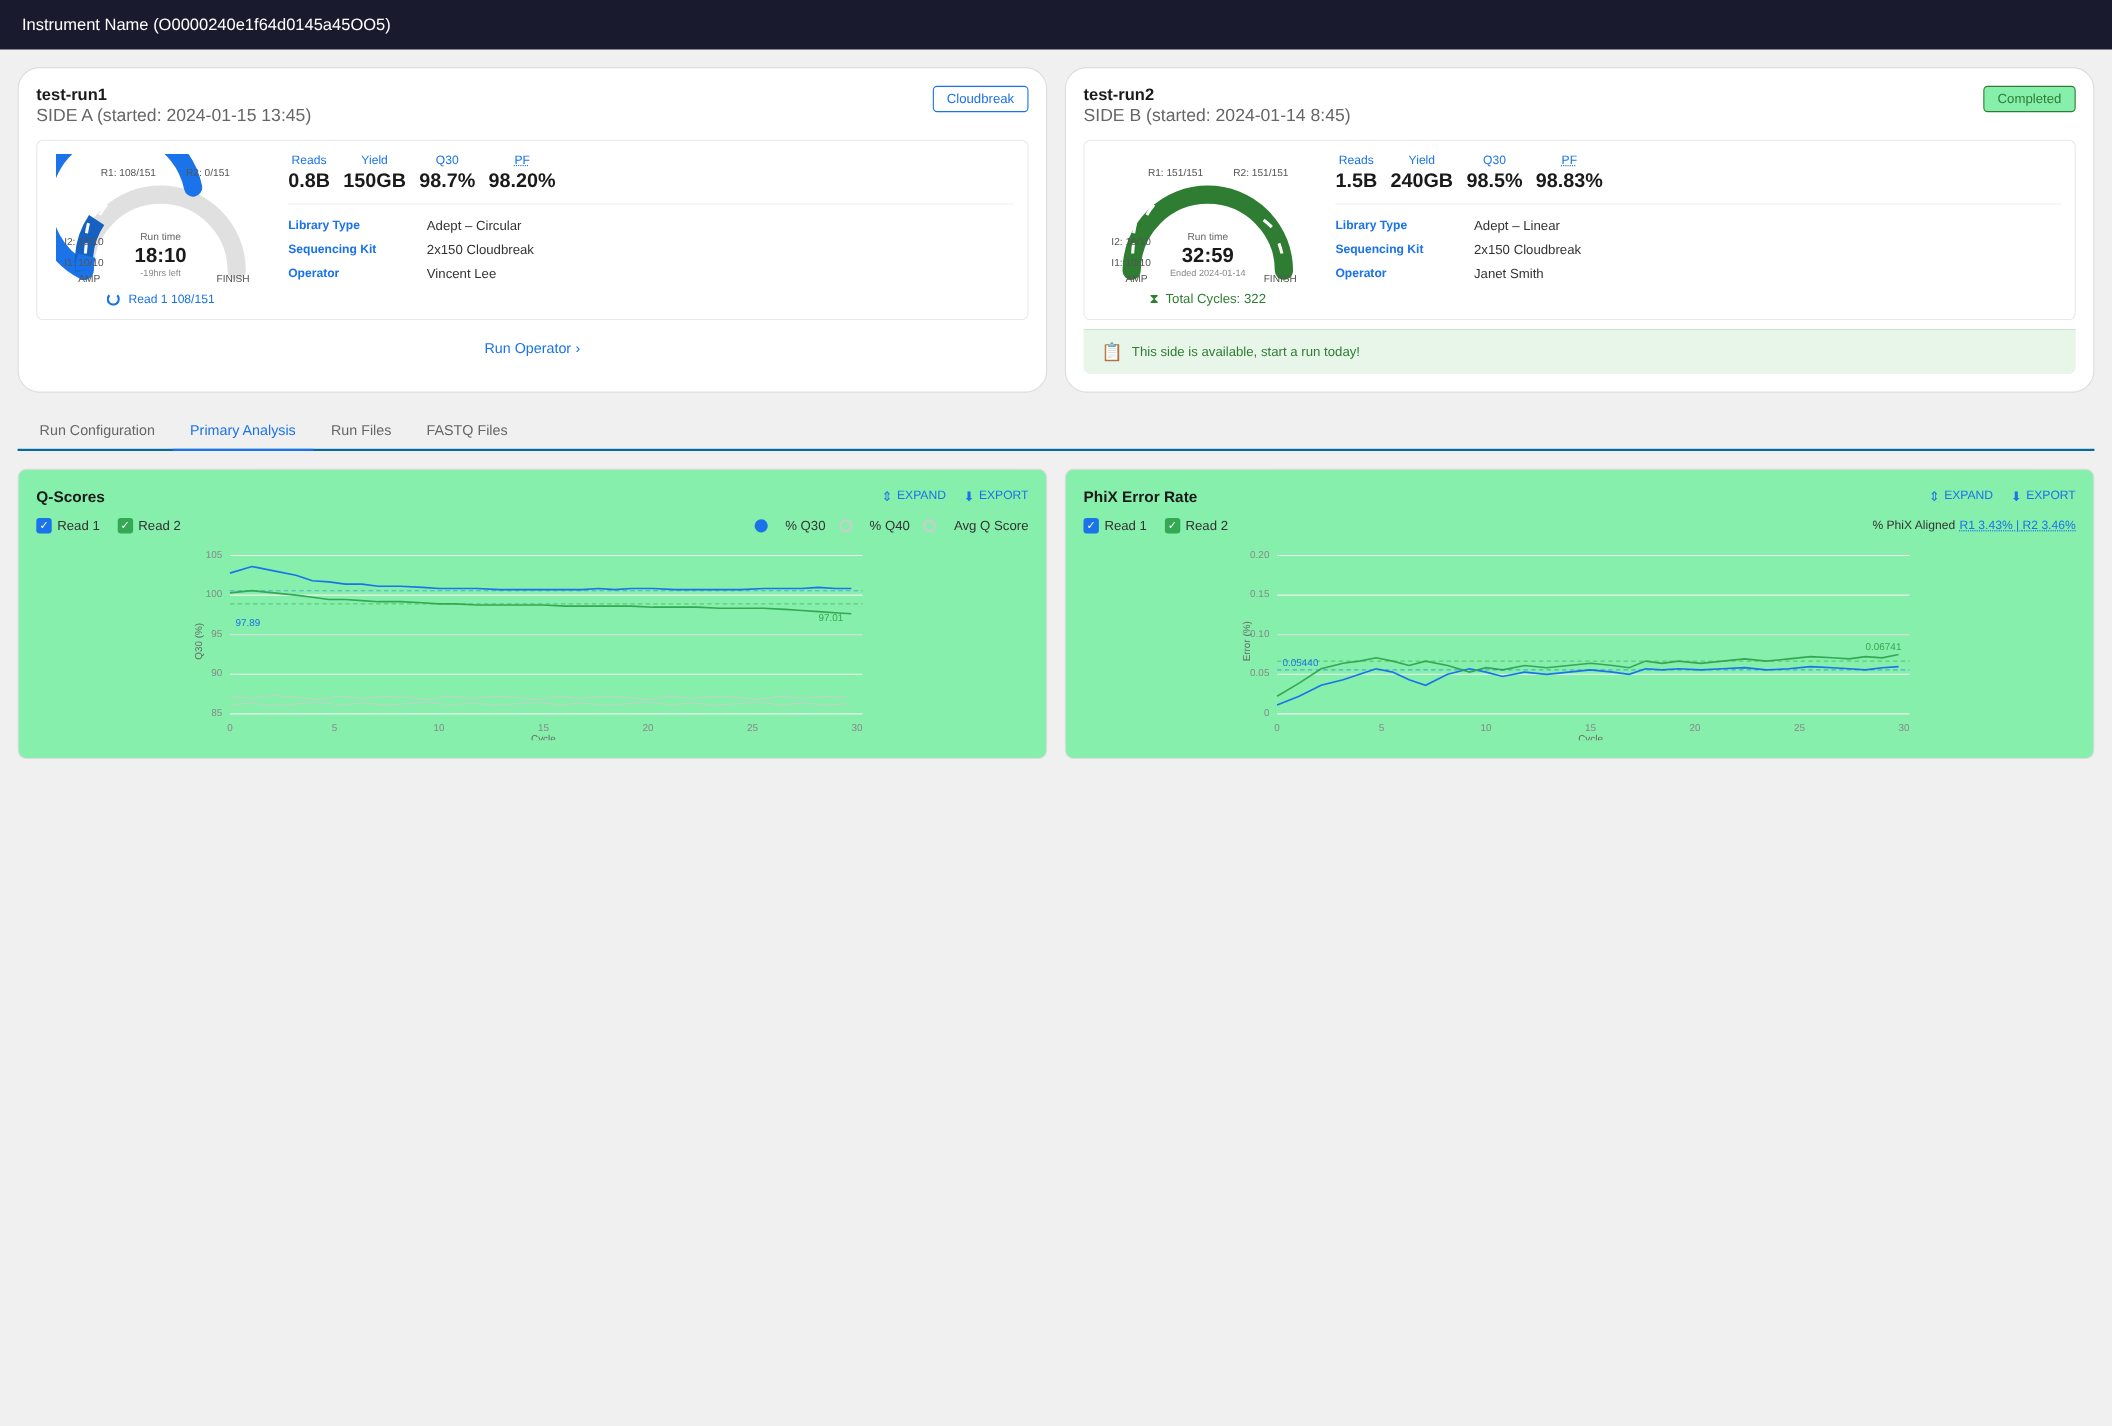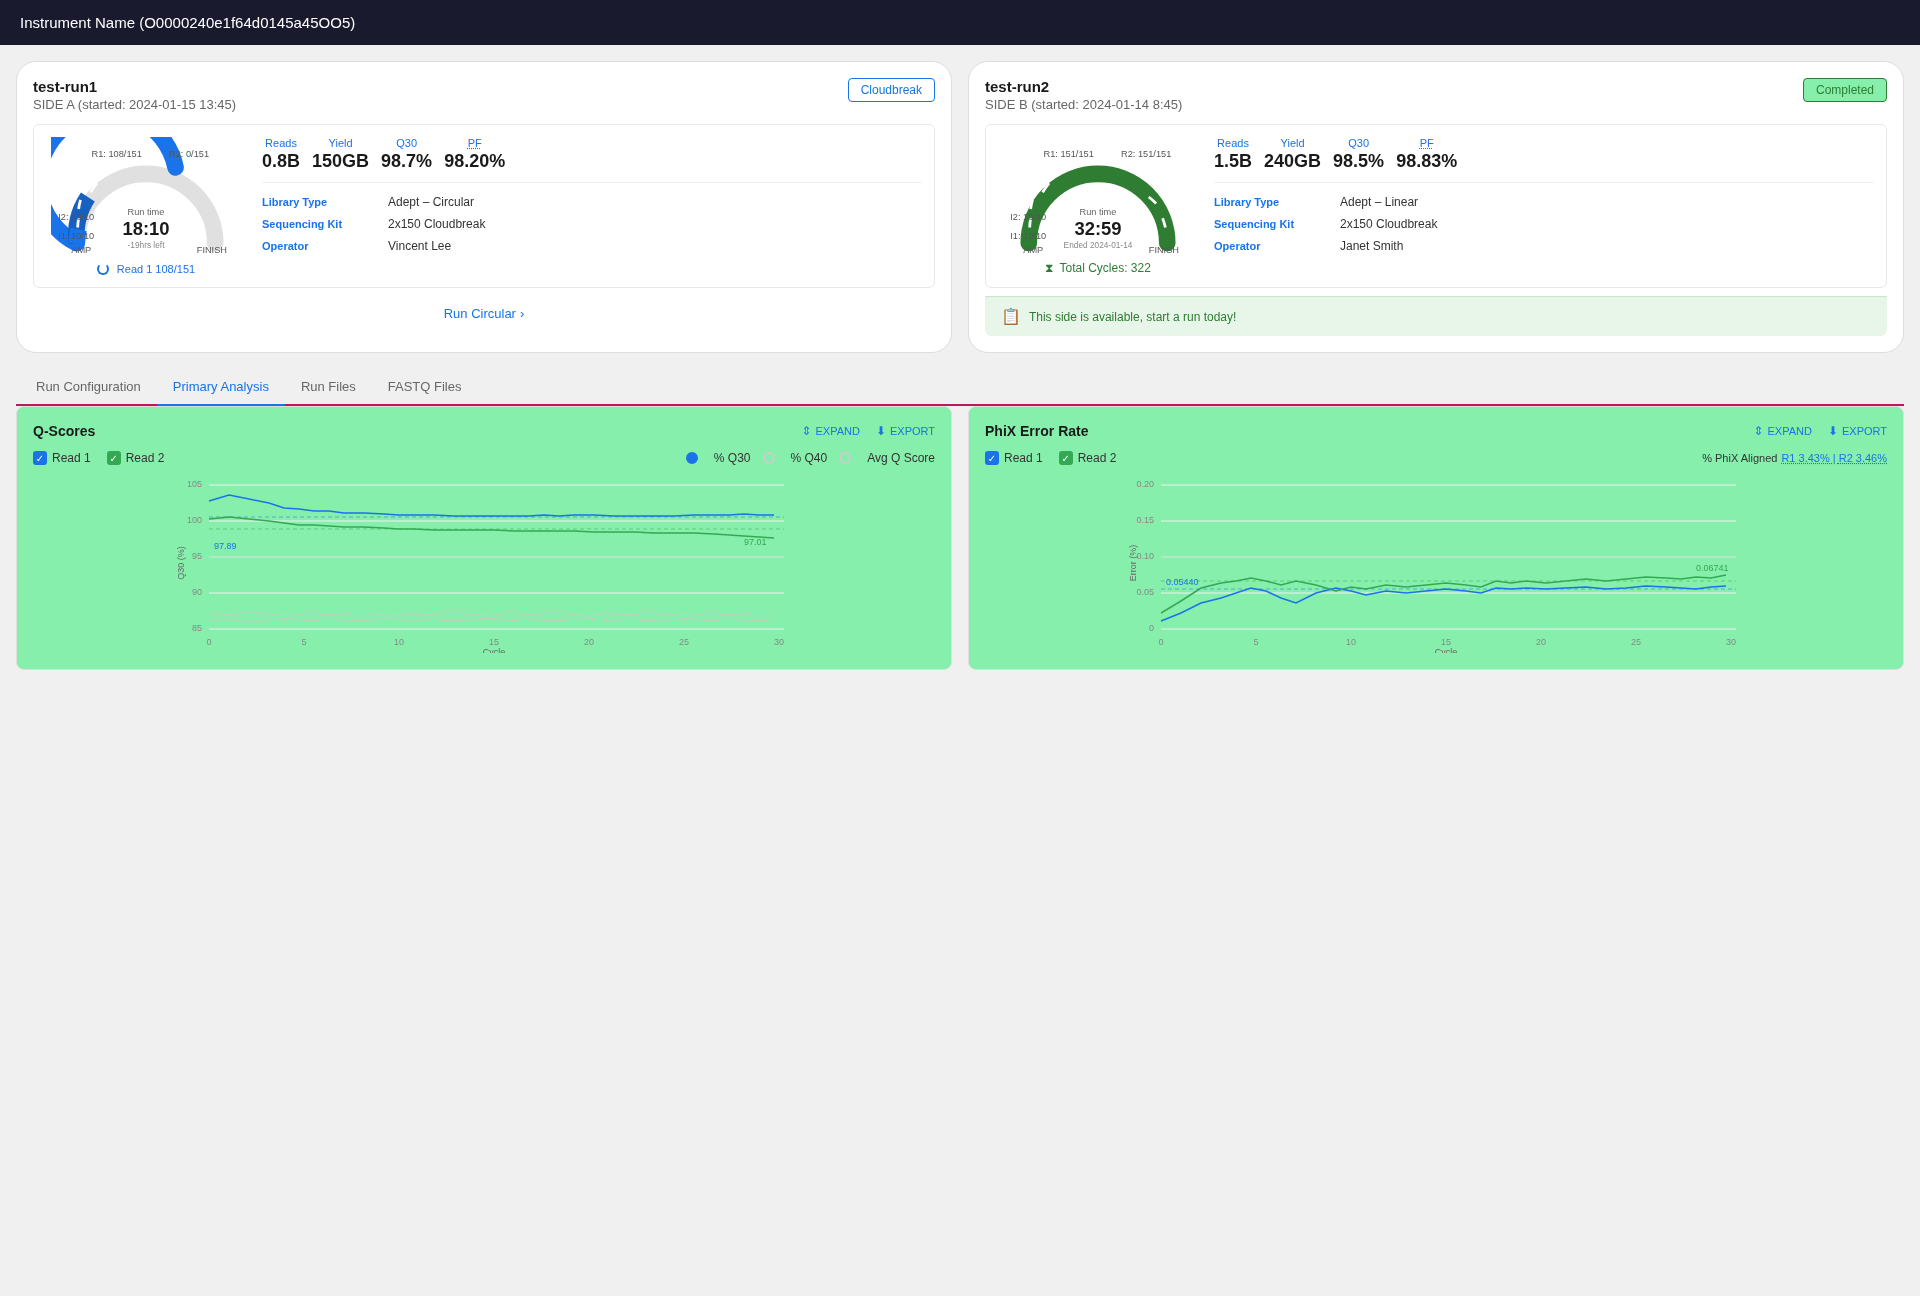--- a/index.html
+++ b/index.html
@@ -25,21 +25,21 @@
     .run-card {
       flex: 1;
       background: white;
       border-radius: 20px;
       border: 1px solid #ddd;
       padding: 16px;
       position: relative;
     }
 
     .run-card-title { font-size: 15px; font-weight: 600; color: #1a1a1a; }
-    .run-card-subtitle { font-size: 13px; color: #666; margin-top: 2px; margin-bottom: 12px; }
+    .run-card-subtitle { font-size: 16px; color: #666; margin-top: 2px; margin-bottom: 12px; }
 
     .status-badge {
       position: absolute;
       top: 16px;
       right: 16px;
       padding: 4px 12px;
       border-radius: 4px;
       font-size: 12px;
       font-weight: 500;
     }
@@ -138,21 +138,22 @@
       display: flex;
       align-items: center;
       justify-content: center;
       gap: 4px;
     }
 
     
     .tabs-bar {
       display: flex;
       gap: 0;
-      border-bottom: 2px solid #be185d;
+      border-bottom: 2px solid #0369a1;
+      margin-bottom: 16px;
       padding: 0 4px;
     }
 
     .tab {
       padding: 10px 16px;
       font-size: 13px;
       color: #666;
       cursor: pointer;
       border-bottom: 2px solid transparent;
       margin-bottom: -2px;
@@ -350,21 +351,21 @@
             </div>
             <div class="info-row">
               <span class="info-key">Operator</span>
               <span class="info-val">Vincent Lee</span>
             </div>
           </div>
         </div>
       </div>
 
       <div class="run-details-link">
-        <span>Run Circular</span>
+        <span>Run Operator</span>
         <span>›</span>
       </div>
     </div>
 
     <div class="run-card">
       <div class="run-card-title">test-run2</div>
       <div class="run-card-subtitle">
         <span>SIDE B</span> (<span>started: 2024-01-14 8:45</span>)
       </div>
       <div class="status-badge status-completed">Completed</div>

